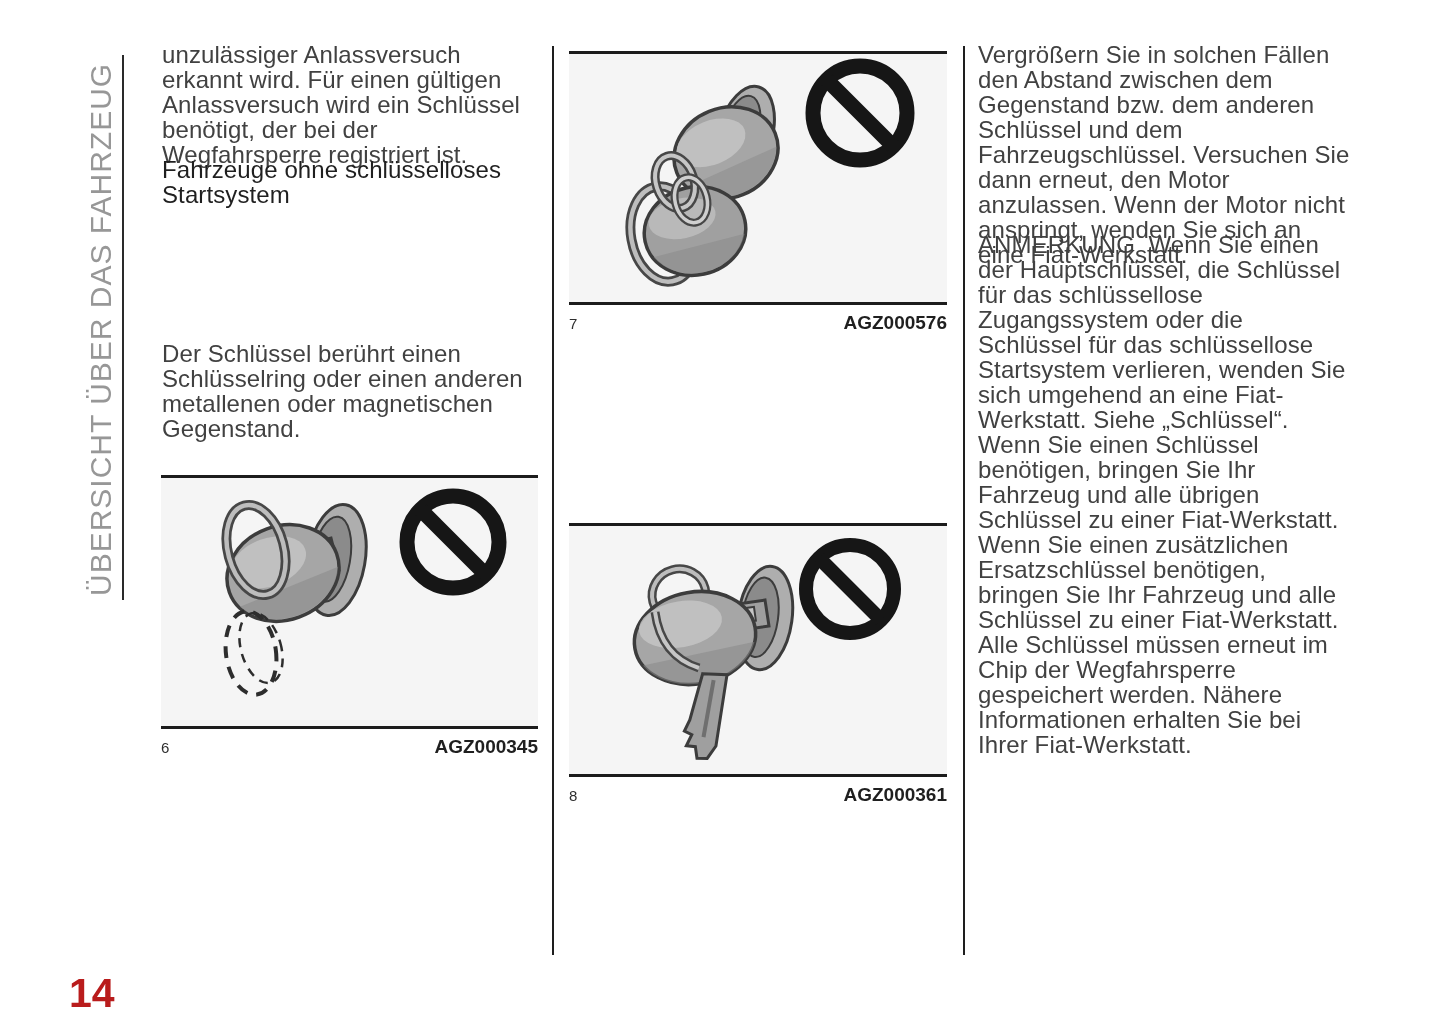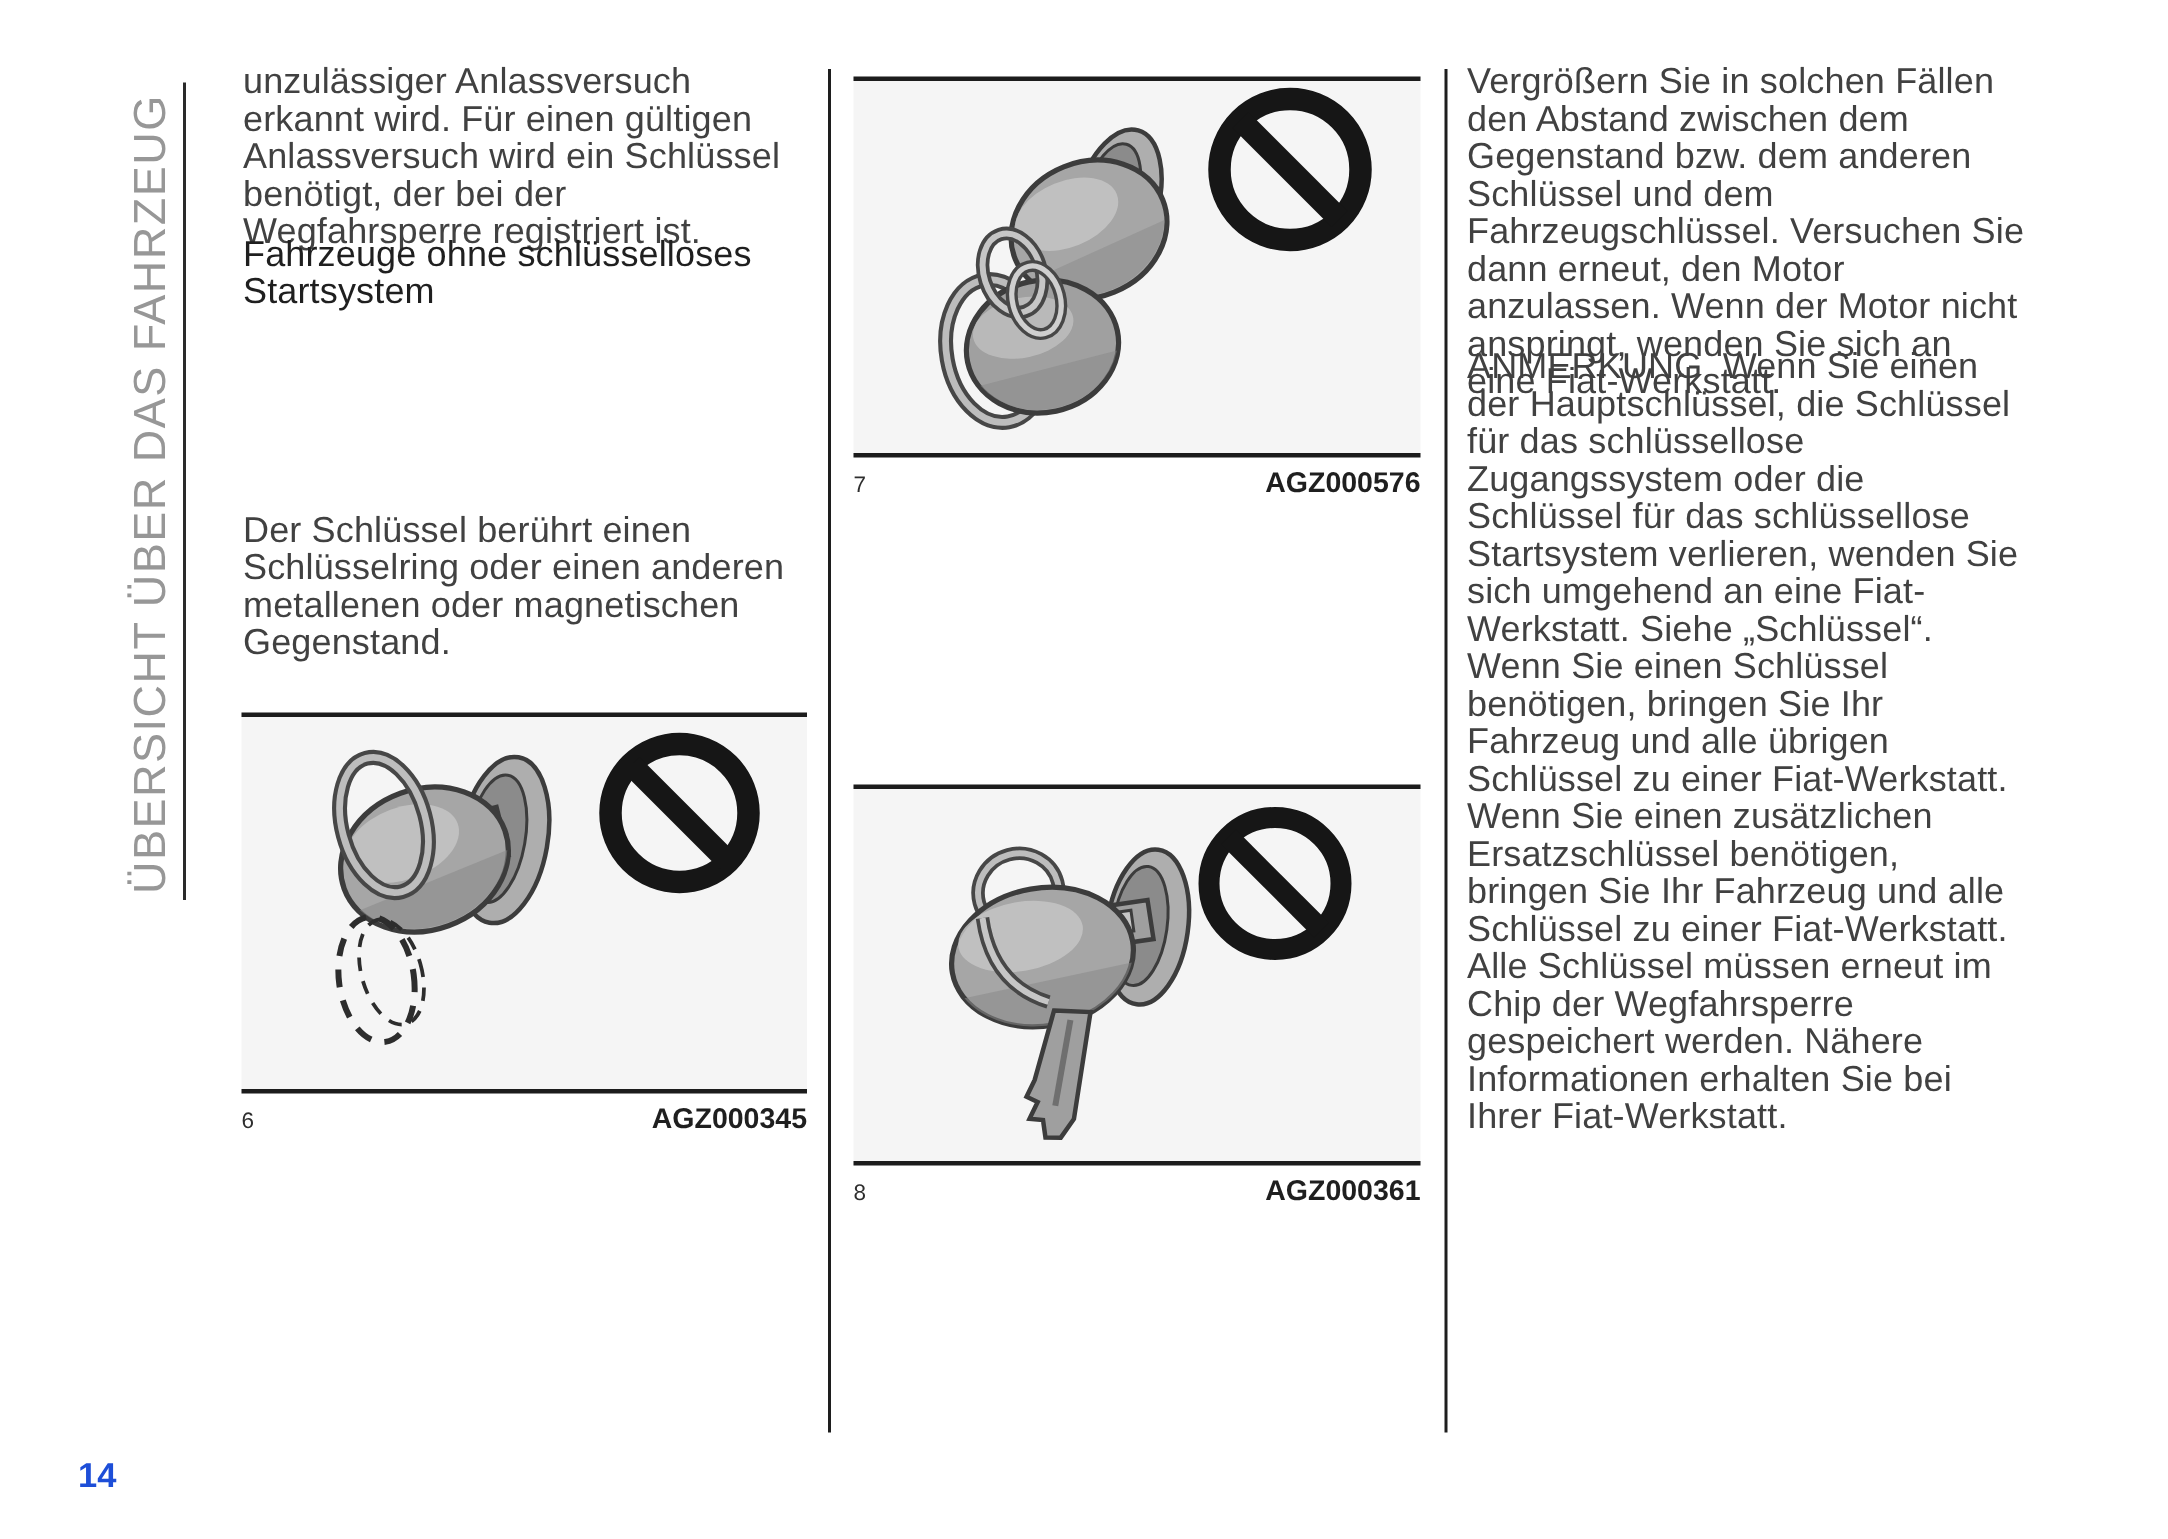--- a/index.html
+++ b/index.html
@@ -36,22 +36,22 @@
   .figure svg { display:block; width:100%; height:100%; }
 
   .fig-labels {
     position:absolute; display:flex;
     justify-content:space-between; align-items:baseline;
   }
   .fig-num  { font-size:15px; color:#2e2e2e; }
   .fig-code { font-size:19px; font-weight:bold; color:#1f1f1f; }
 
   .page-number {
-    position:absolute; left:52px; top:970px;
-    font-size:23px; font-weight:bold; color:#1d4ed8;
+    position:absolute; left:69px; top:970px;
+    font-size:41px; font-weight:bold; color:#b91c1c;
   }
 </style>
 </head>
 <body>
 
 <div class="page">
 
   <div class="sidebar-title">ÜBERSICHT ÜBER DAS FAHRZEUG</div>
   <div class="vrule sidebar-rule"></div>
 

